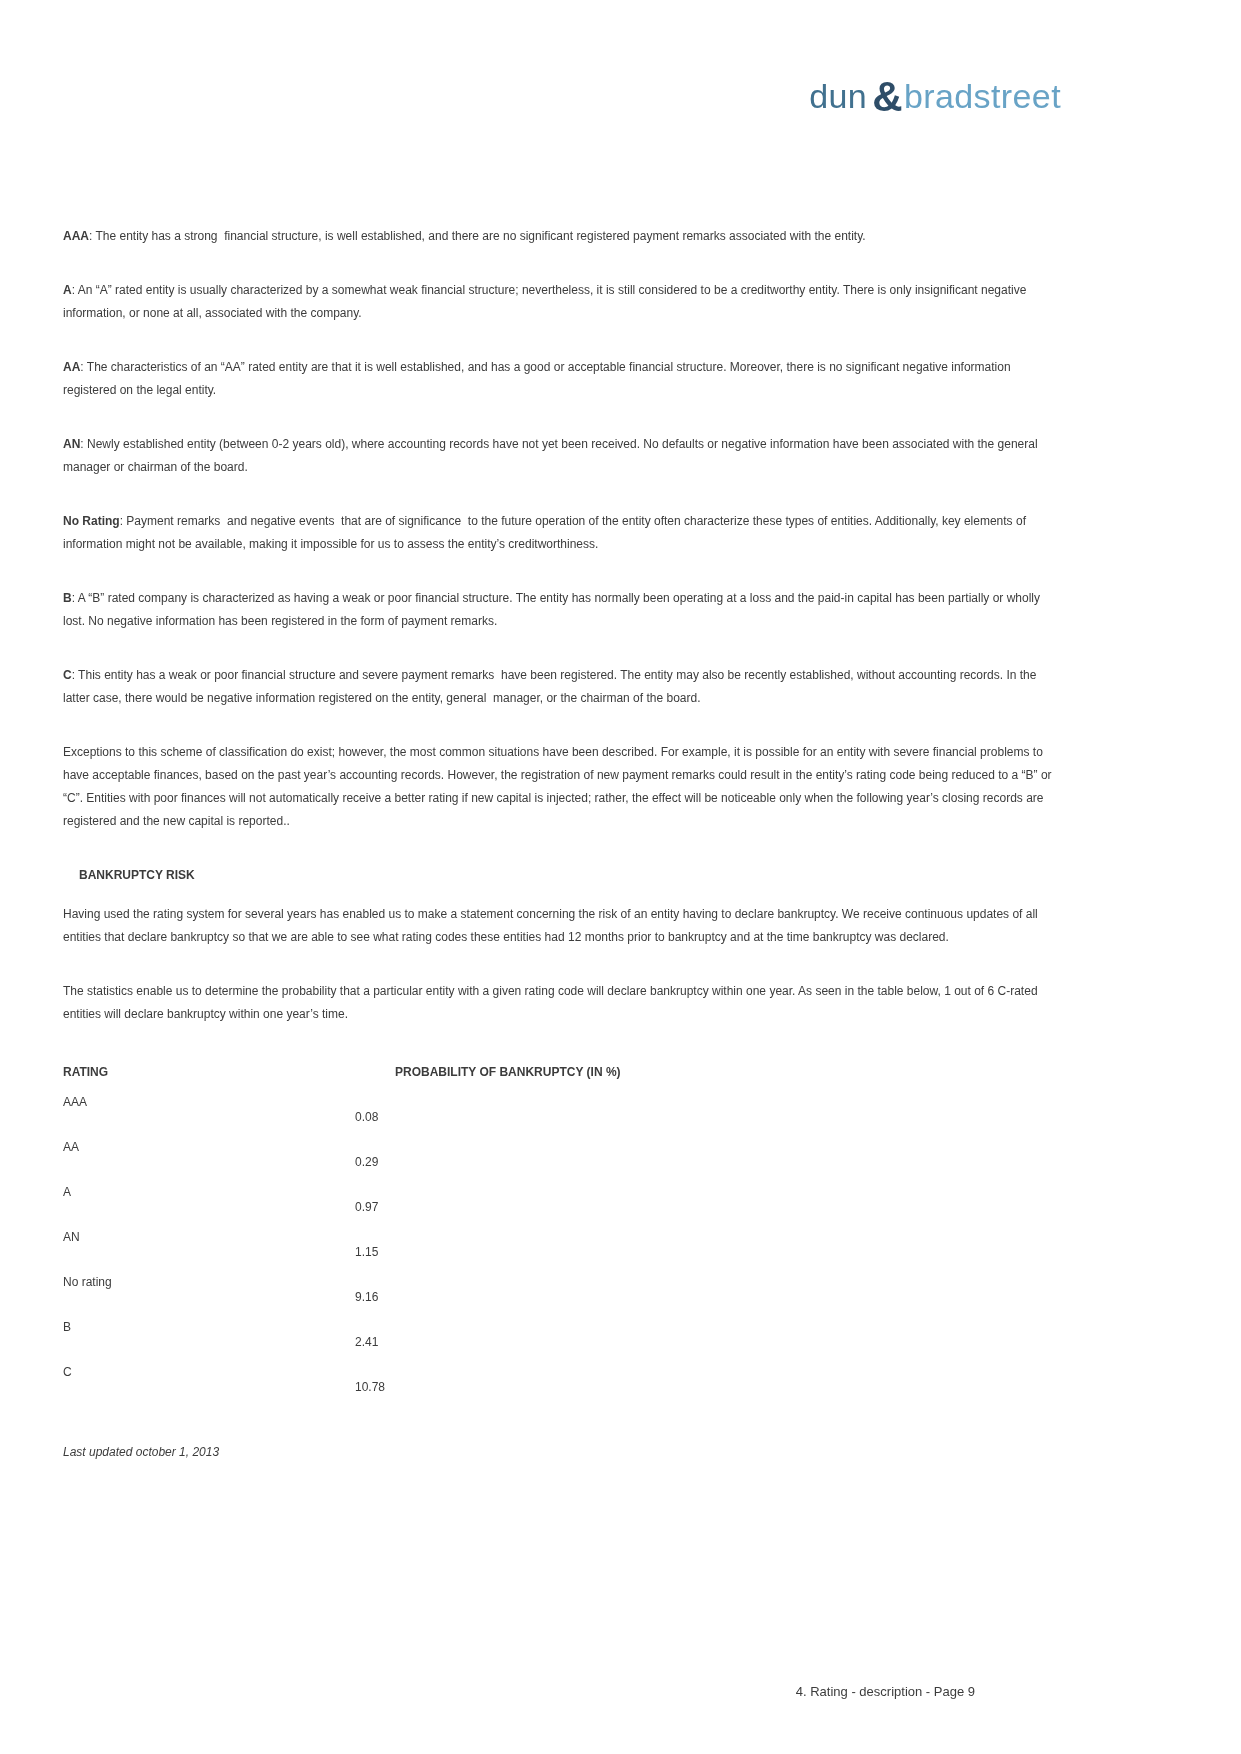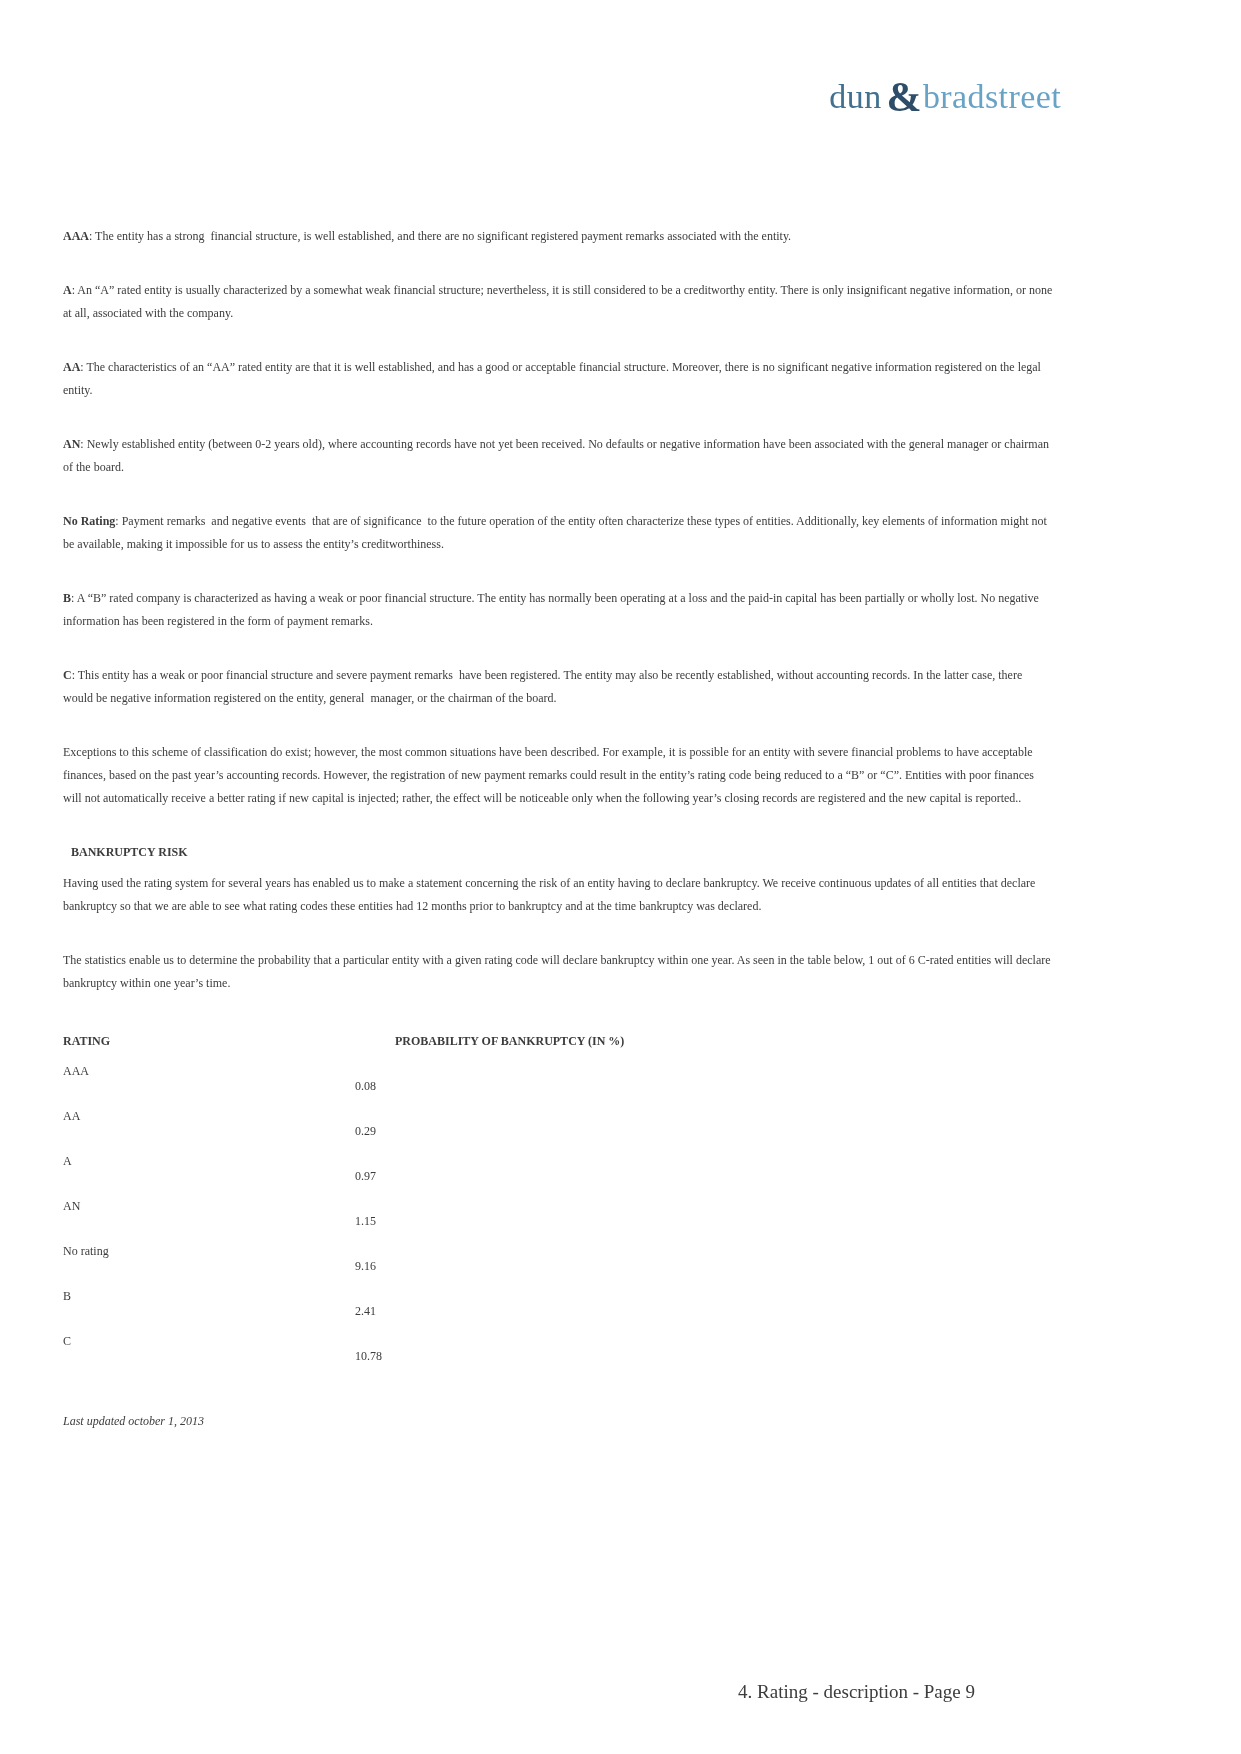--- a/index.html
+++ b/index.html
@@ -6,21 +6,21 @@
     margin: 0;
     padding: 0;
     background: #ffffff;
   }
   .page {
     position: relative;
     width: 1241px;
     height: 1754px;
     background: #ffffff;
     overflow: hidden;
-    font-family: Liberation Serif, serif;
+    font-family: Liberation Sans, sans-serif;
     color: #3C3C3C;
   }
   
   .logo {
     position: absolute;
     top: 74px;
     right: 180px;
     font-size: 34px;
     font-weight: 400;
     letter-spacing: 0.4px;
@@ -46,39 +46,39 @@
     font-size: 12px;
     line-height: 23px;
   }
   .para {
     margin: 0 0 31px 0;
     white-space: pre-wrap; 
   }
   .term { font-weight: 700; }
   .heading {
     font-weight: 700;
-    margin: 8px;
+    margin: 16px;
   }
   
   .ratings-table { margin: 0; }
   .trow { display: flex; line-height: 30px; }
   .trow-header { font-weight: 700; gap: 40px; }
   .tc1 { width: 292px; flex: 0 0 auto; }
   .tc-num { width: 47px; flex: 0 0 auto; text-align: left; margin-top: 15px; }
   .tc-head2 { flex: 1 1 auto; }
   
   .last-updated {
     font-style: italic;
     margin-top: 39px;
   }
   .footer {
     position: absolute;
     top: 1680px;
     right: 266px;
-    font-size: 19px;
+    font-size: 13px;
     line-height: 23px;
     color: #3C3C3C;
     white-space: nowrap;
   }
 </style>
 </head>
 <body>
 
 <div class="page">
 

